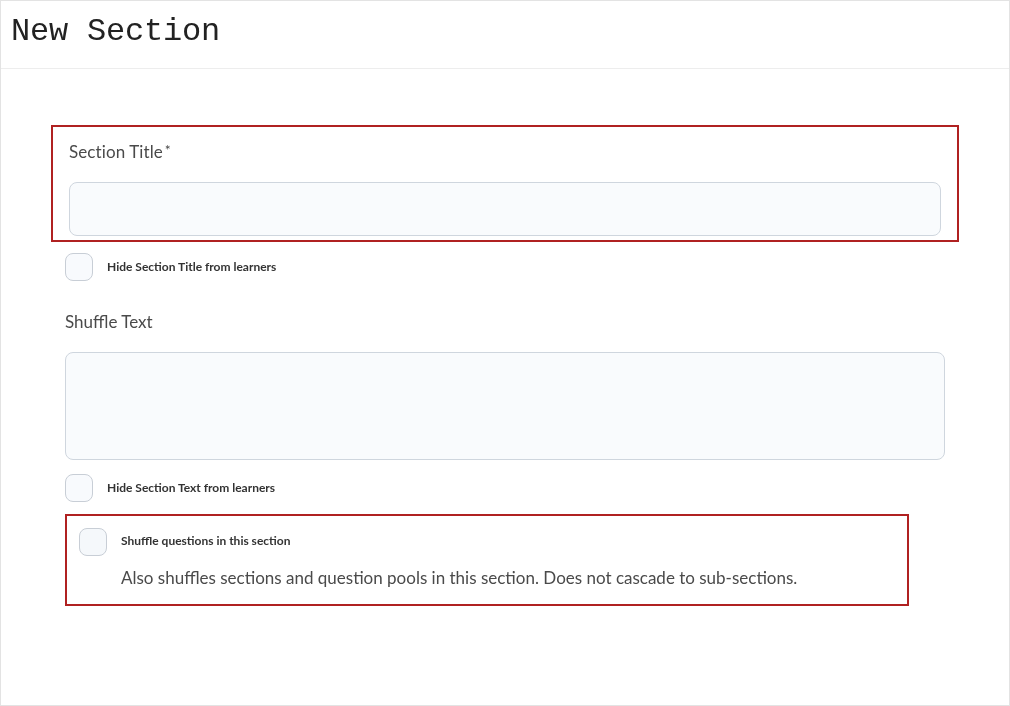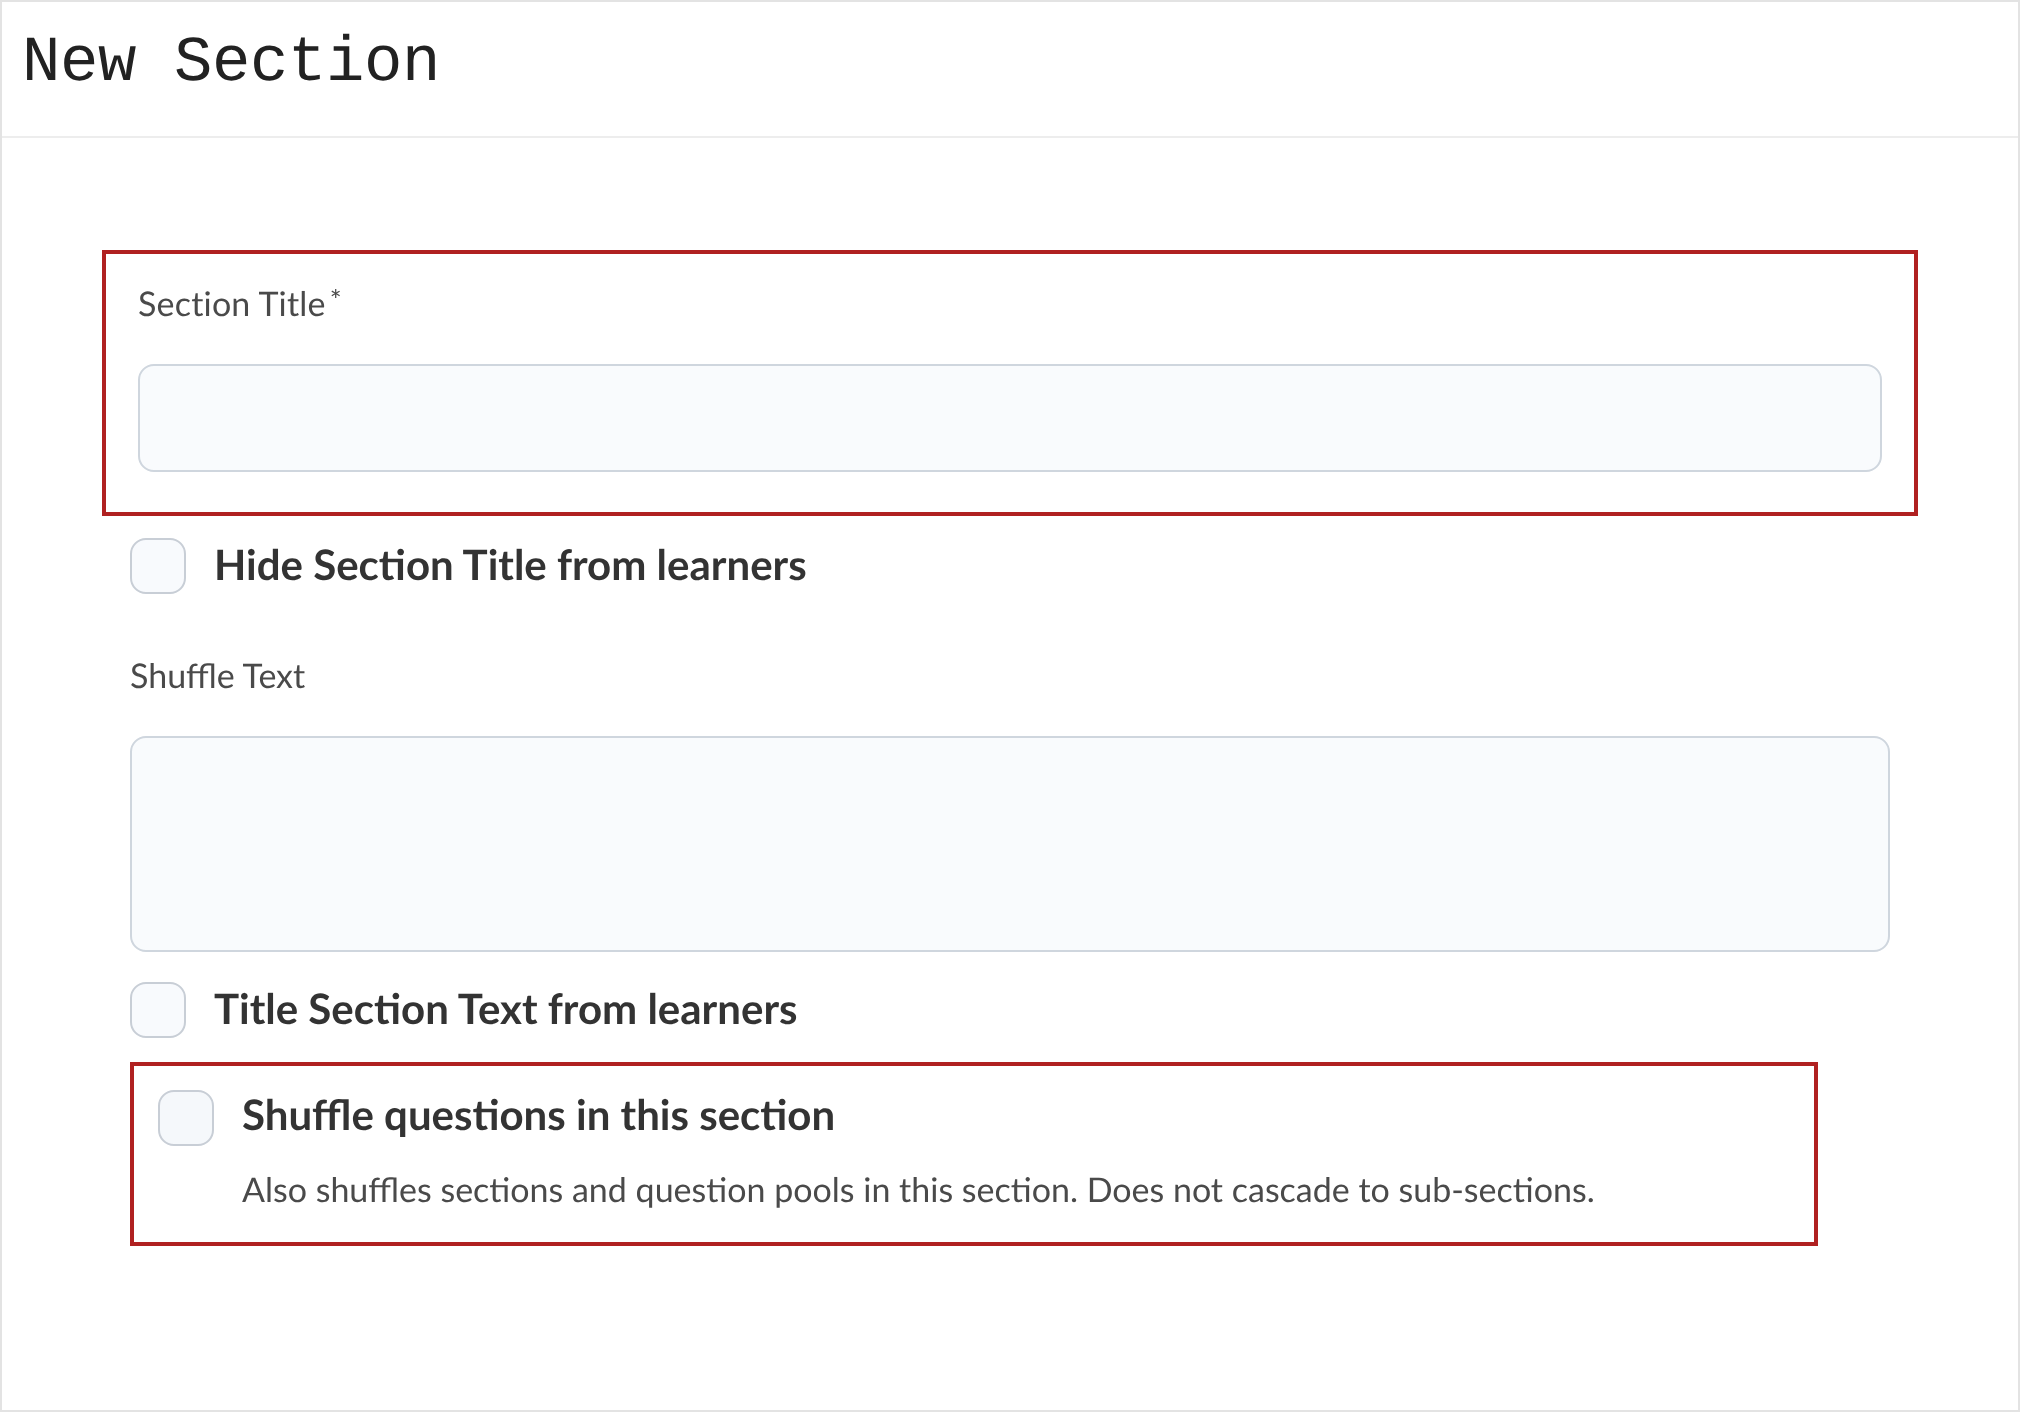--- a/index.html
+++ b/index.html
@@ -30,21 +30,21 @@
       font-weight: 400;
       color: #222;
       letter-spacing: -0.2px;
       font-family: Liberation Mono, monospace;
     }
     .form-area {
       padding: 56px 50px 30px 50px;
     }
     .highlight-box {
       border: 2px solid #b02121;
-      padding: 14px 16px 20px 16px;
+      padding: 14px 16px 4px 16px;
       margin-bottom: 10px;
     }
     .field-label {
       font-size: 17px;
       color: #4a4a4a;
       margin-bottom: 20px;
       display: block;
       letter-spacing: 0.1px;
     }
     .required-star {
@@ -72,21 +72,21 @@
       width: 28px;
       height: 28px;
       border-radius: 8px;
       border: 1px solid #c8ced6;
       background: #f8fafd;
       flex-shrink: 0;
       cursor: pointer;
       margin-top: -1px;
     }
     .checkbox-label {
-      font-size: 21px;
+      font-size: 12px;
       font-weight: 700;
       color: #333;
       line-height: 26px;
     }
     .checkbox-helper {
       font-size: 17px;
       color: #4a4a4a;
       line-height: 24px;
       margin-top: 12px;
     }
@@ -155,21 +155,21 @@
     </div>
 
     <label class="section-text-label">Shuffle Text</label>
 
     <div class="textarea-container">
       <textarea class="text-area" value="" style=""></textarea>
     </div>
 
     <div class="checkbox-row" style="margin-bottom:12px;">
       <div class="checkbox-box" role="checkbox" aria-checked="false"></div>
-      <div class="checkbox-label">Title Section Text from learners</div>
+      <div class="checkbox-label">Hide Section Text from learners</div>
     </div>
 
     <div class="shuffle-highlight">
       <div class="shuffle-row">
         <div class="shuffle-cb" role="checkbox" aria-checked="false"></div>
         <div>
           <div class="checkbox-label">Shuffle questions in this section</div>
           <div class="checkbox-helper">Also shuffles sections and question pools in this section. Does not cascade to sub-sections.</div>
         </div>
       </div>

